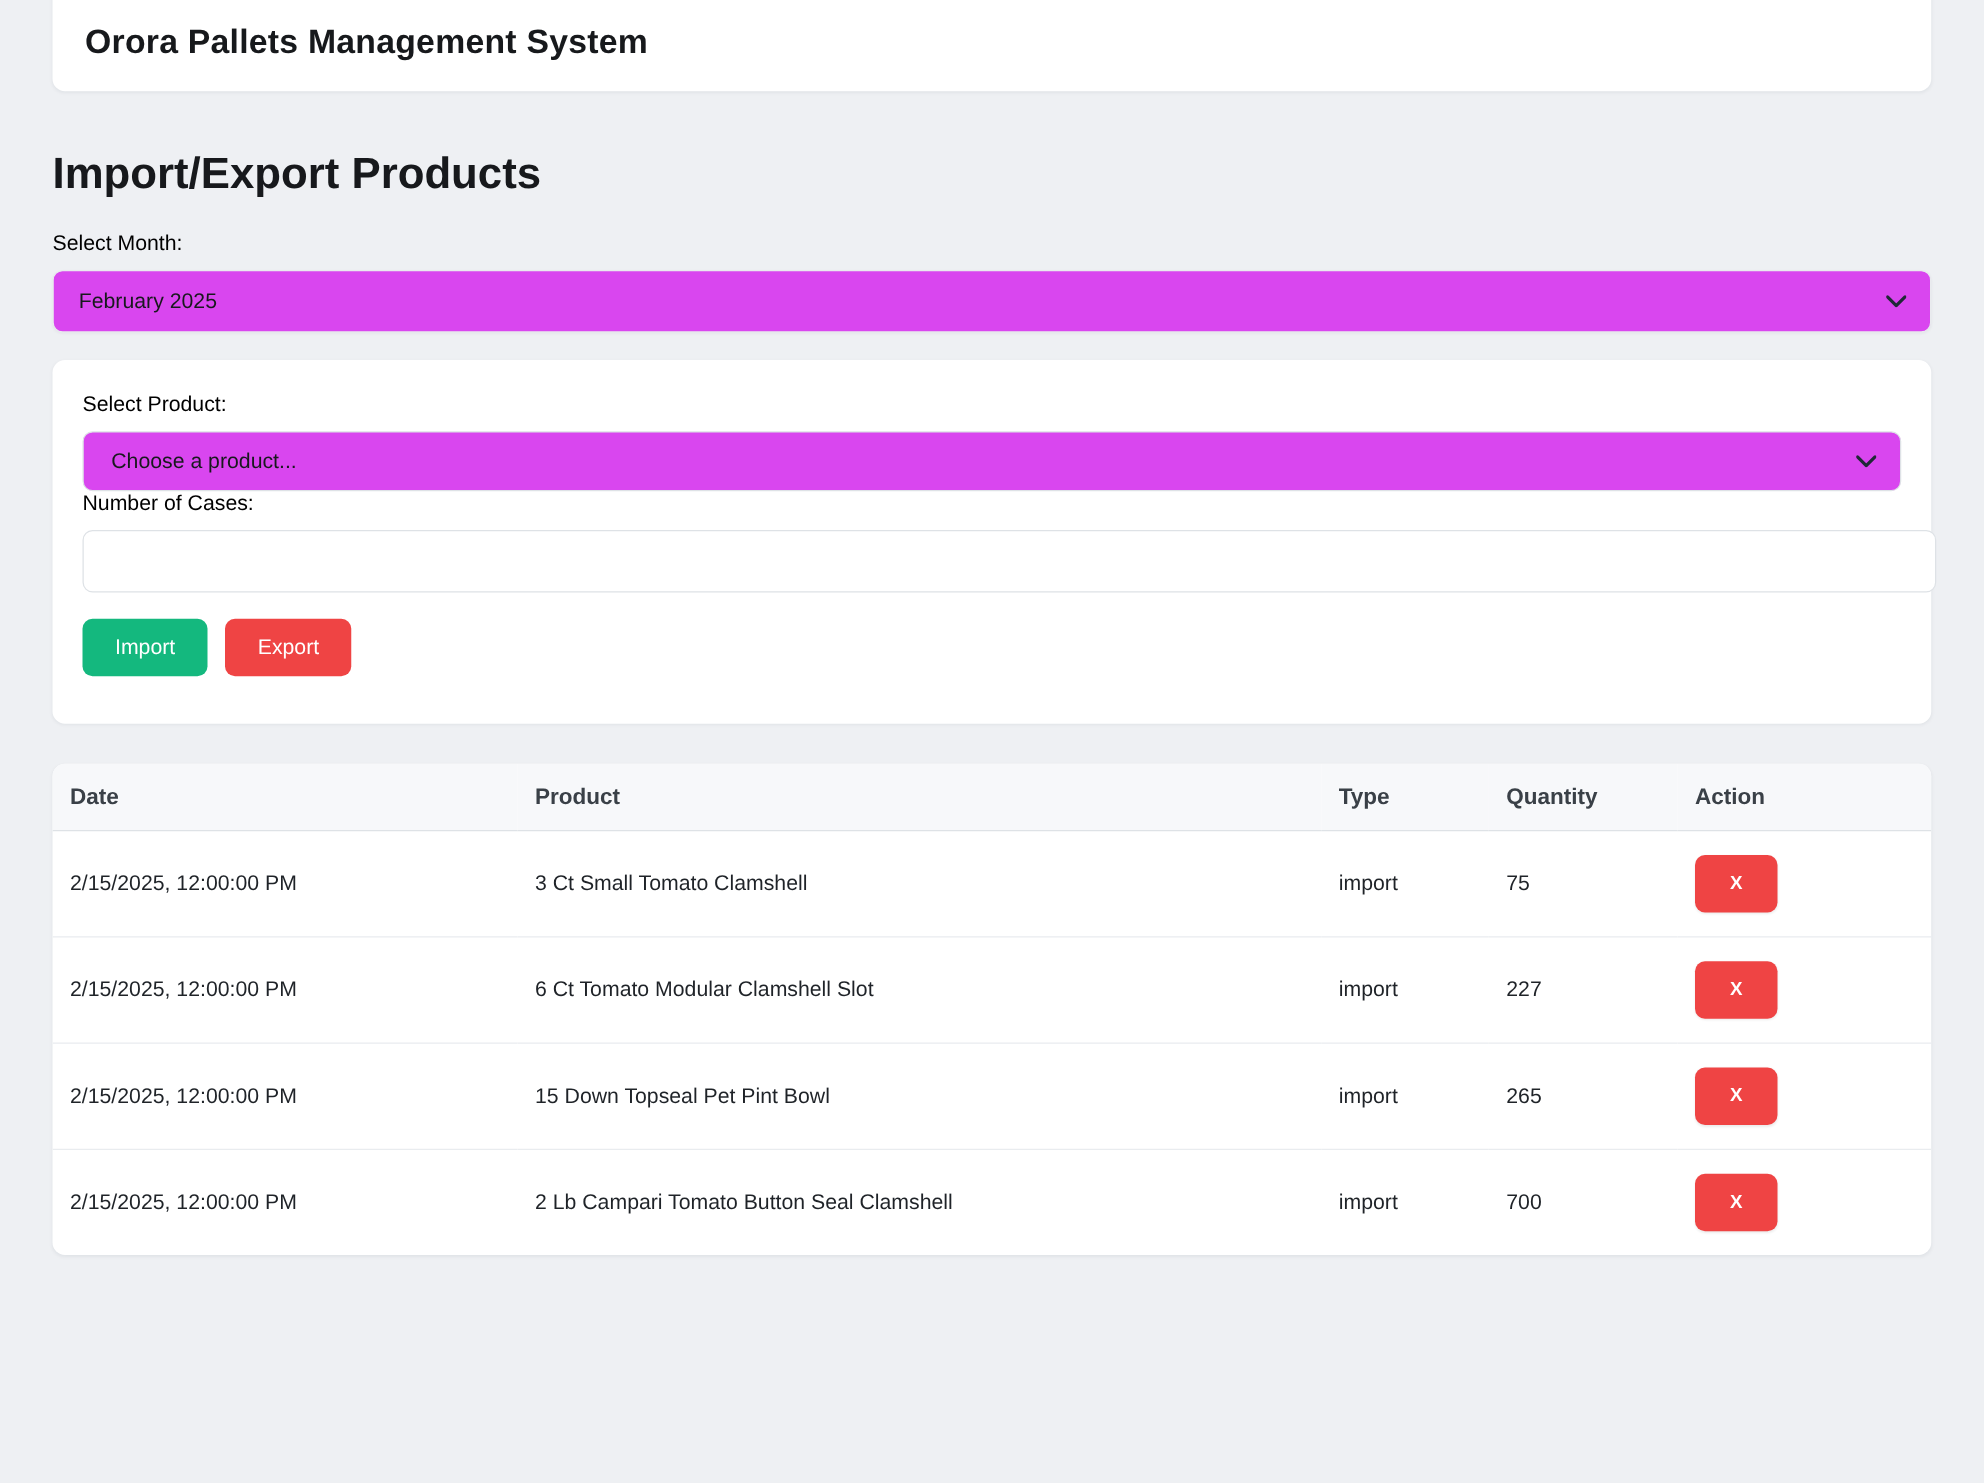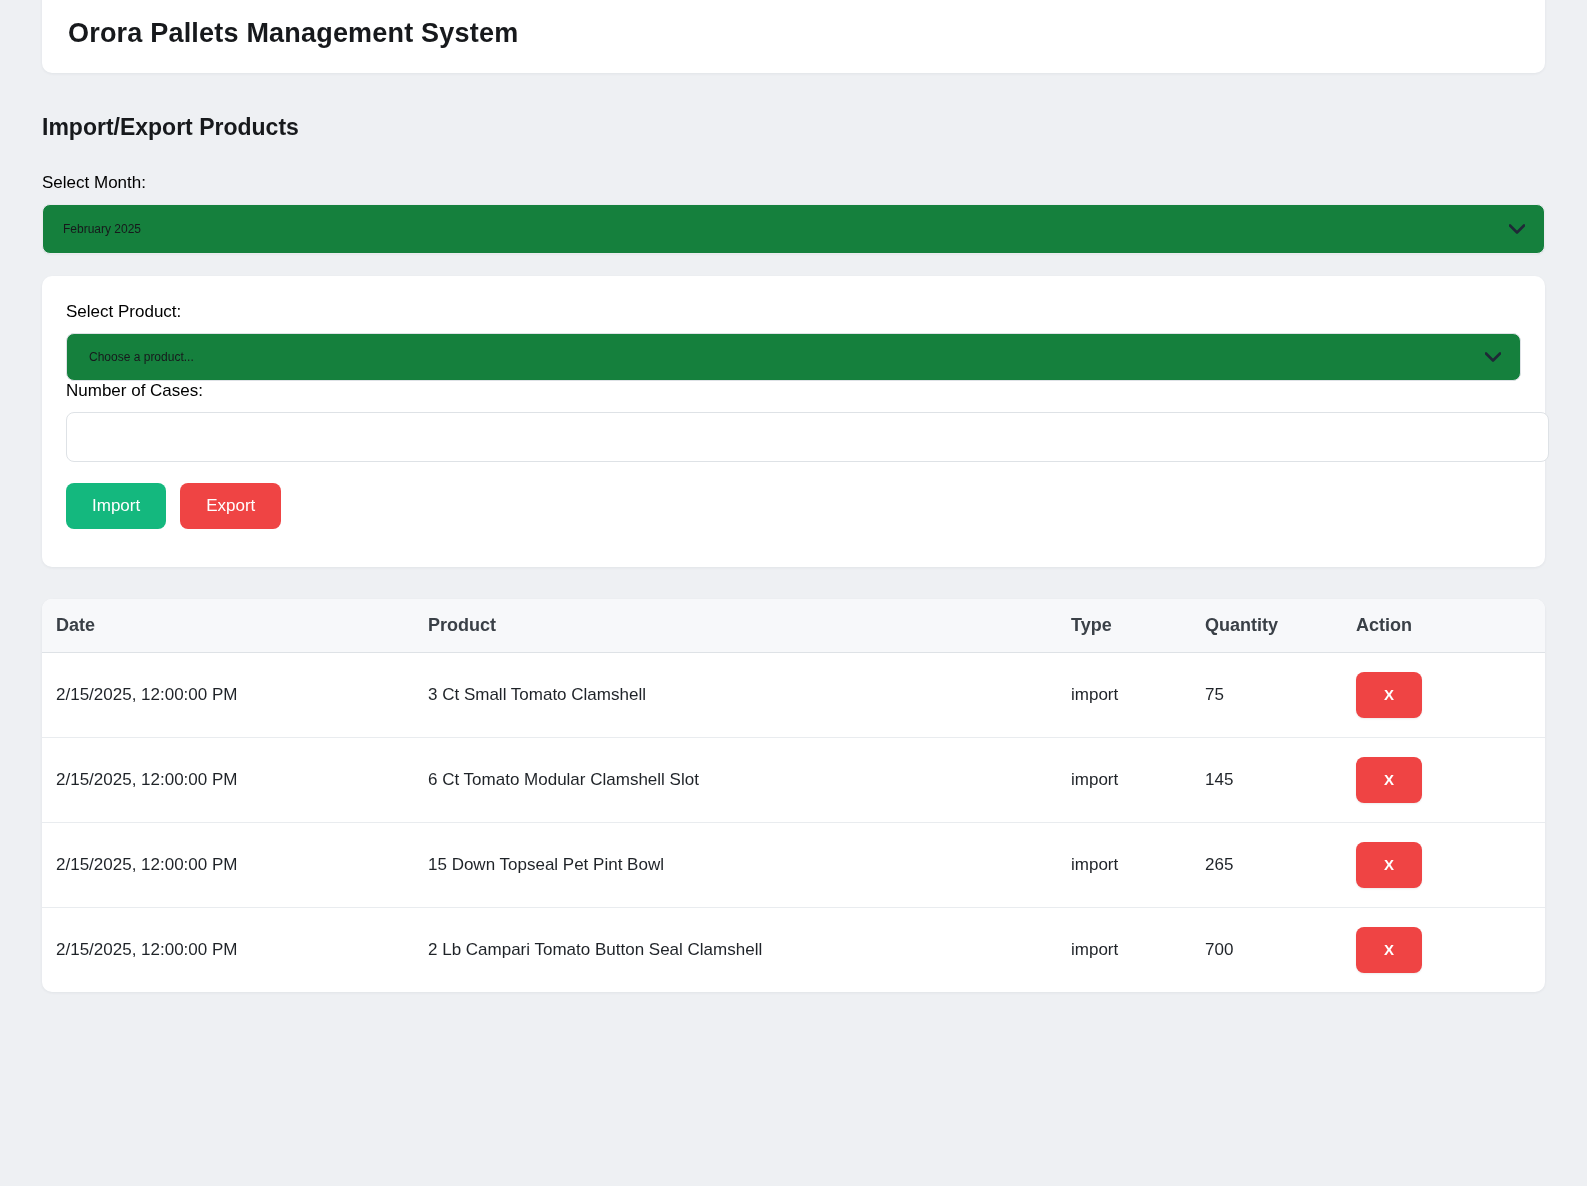--- a/index.html
+++ b/index.html
@@ -41,33 +41,33 @@
     padding:0 14px;
   }
   .tab{
     padding:13px 28px;font-size:17px;color:#474d53;
     border-radius:8px;background:transparent;border:none;cursor:pointer;
     font-family:inherit;
   }
   .tab.active{background:var(--active-tab-bg);color:var(--accent-blue);}
 
   .page-heading{
-    margin-top:38px;font-size:23px;line-height:32px;font-weight:700;color:#17191c;
+    margin-top:50px;font-size:35px;line-height:32px;font-weight:700;color:#17191c;
   }
 
   .field-label{
     margin-top:30px;font-size:17px;line-height:20px;color:#000000;
   }
 
   
   .select{
     position:relative;display:flex;align-items:center;
     height:50px;margin-top:11px;width:100%;
-    background:#15803d;border-radius:8px;
-    font-size:12px;color:#17191c;
+    background:#d946ef;border-radius:8px;
+    font-size:17px;color:#17191c;
     padding:0 20px;cursor:pointer;
   }
   .select .chev{
     position:absolute;right:19px;top:50%;transform:translateY(-50%);
     width:16px;height:10px;display:block;
   }
   .month-select{border:1px solid #e9ebee;box-shadow:0 1px 2px rgba(20,30,50,.04);}
 
   
   .form-card{margin-top:22px;padding:26px 24px 38px;overflow:visible;}
@@ -181,21 +181,21 @@
           <td>2/15/2025, 12:00:00 PM</td>
           <td>3 Ct Small Tomato Clamshell</td>
           <td>import</td>
           <td>75</td>
           <td><button class="btn-delete">X</button></td>
         </tr>
         <tr>
           <td>2/15/2025, 12:00:00 PM</td>
           <td>6 Ct Tomato Modular Clamshell Slot</td>
           <td>import</td>
-          <td>145</td>
+          <td>227</td>
           <td><button class="btn-delete">X</button></td>
         </tr>
         <tr>
           <td>2/15/2025, 12:00:00 PM</td>
           <td>15 Down Topseal Pet Pint Bowl</td>
           <td>import</td>
           <td>265</td>
           <td><button class="btn-delete">X</button></td>
         </tr>
         <tr>

